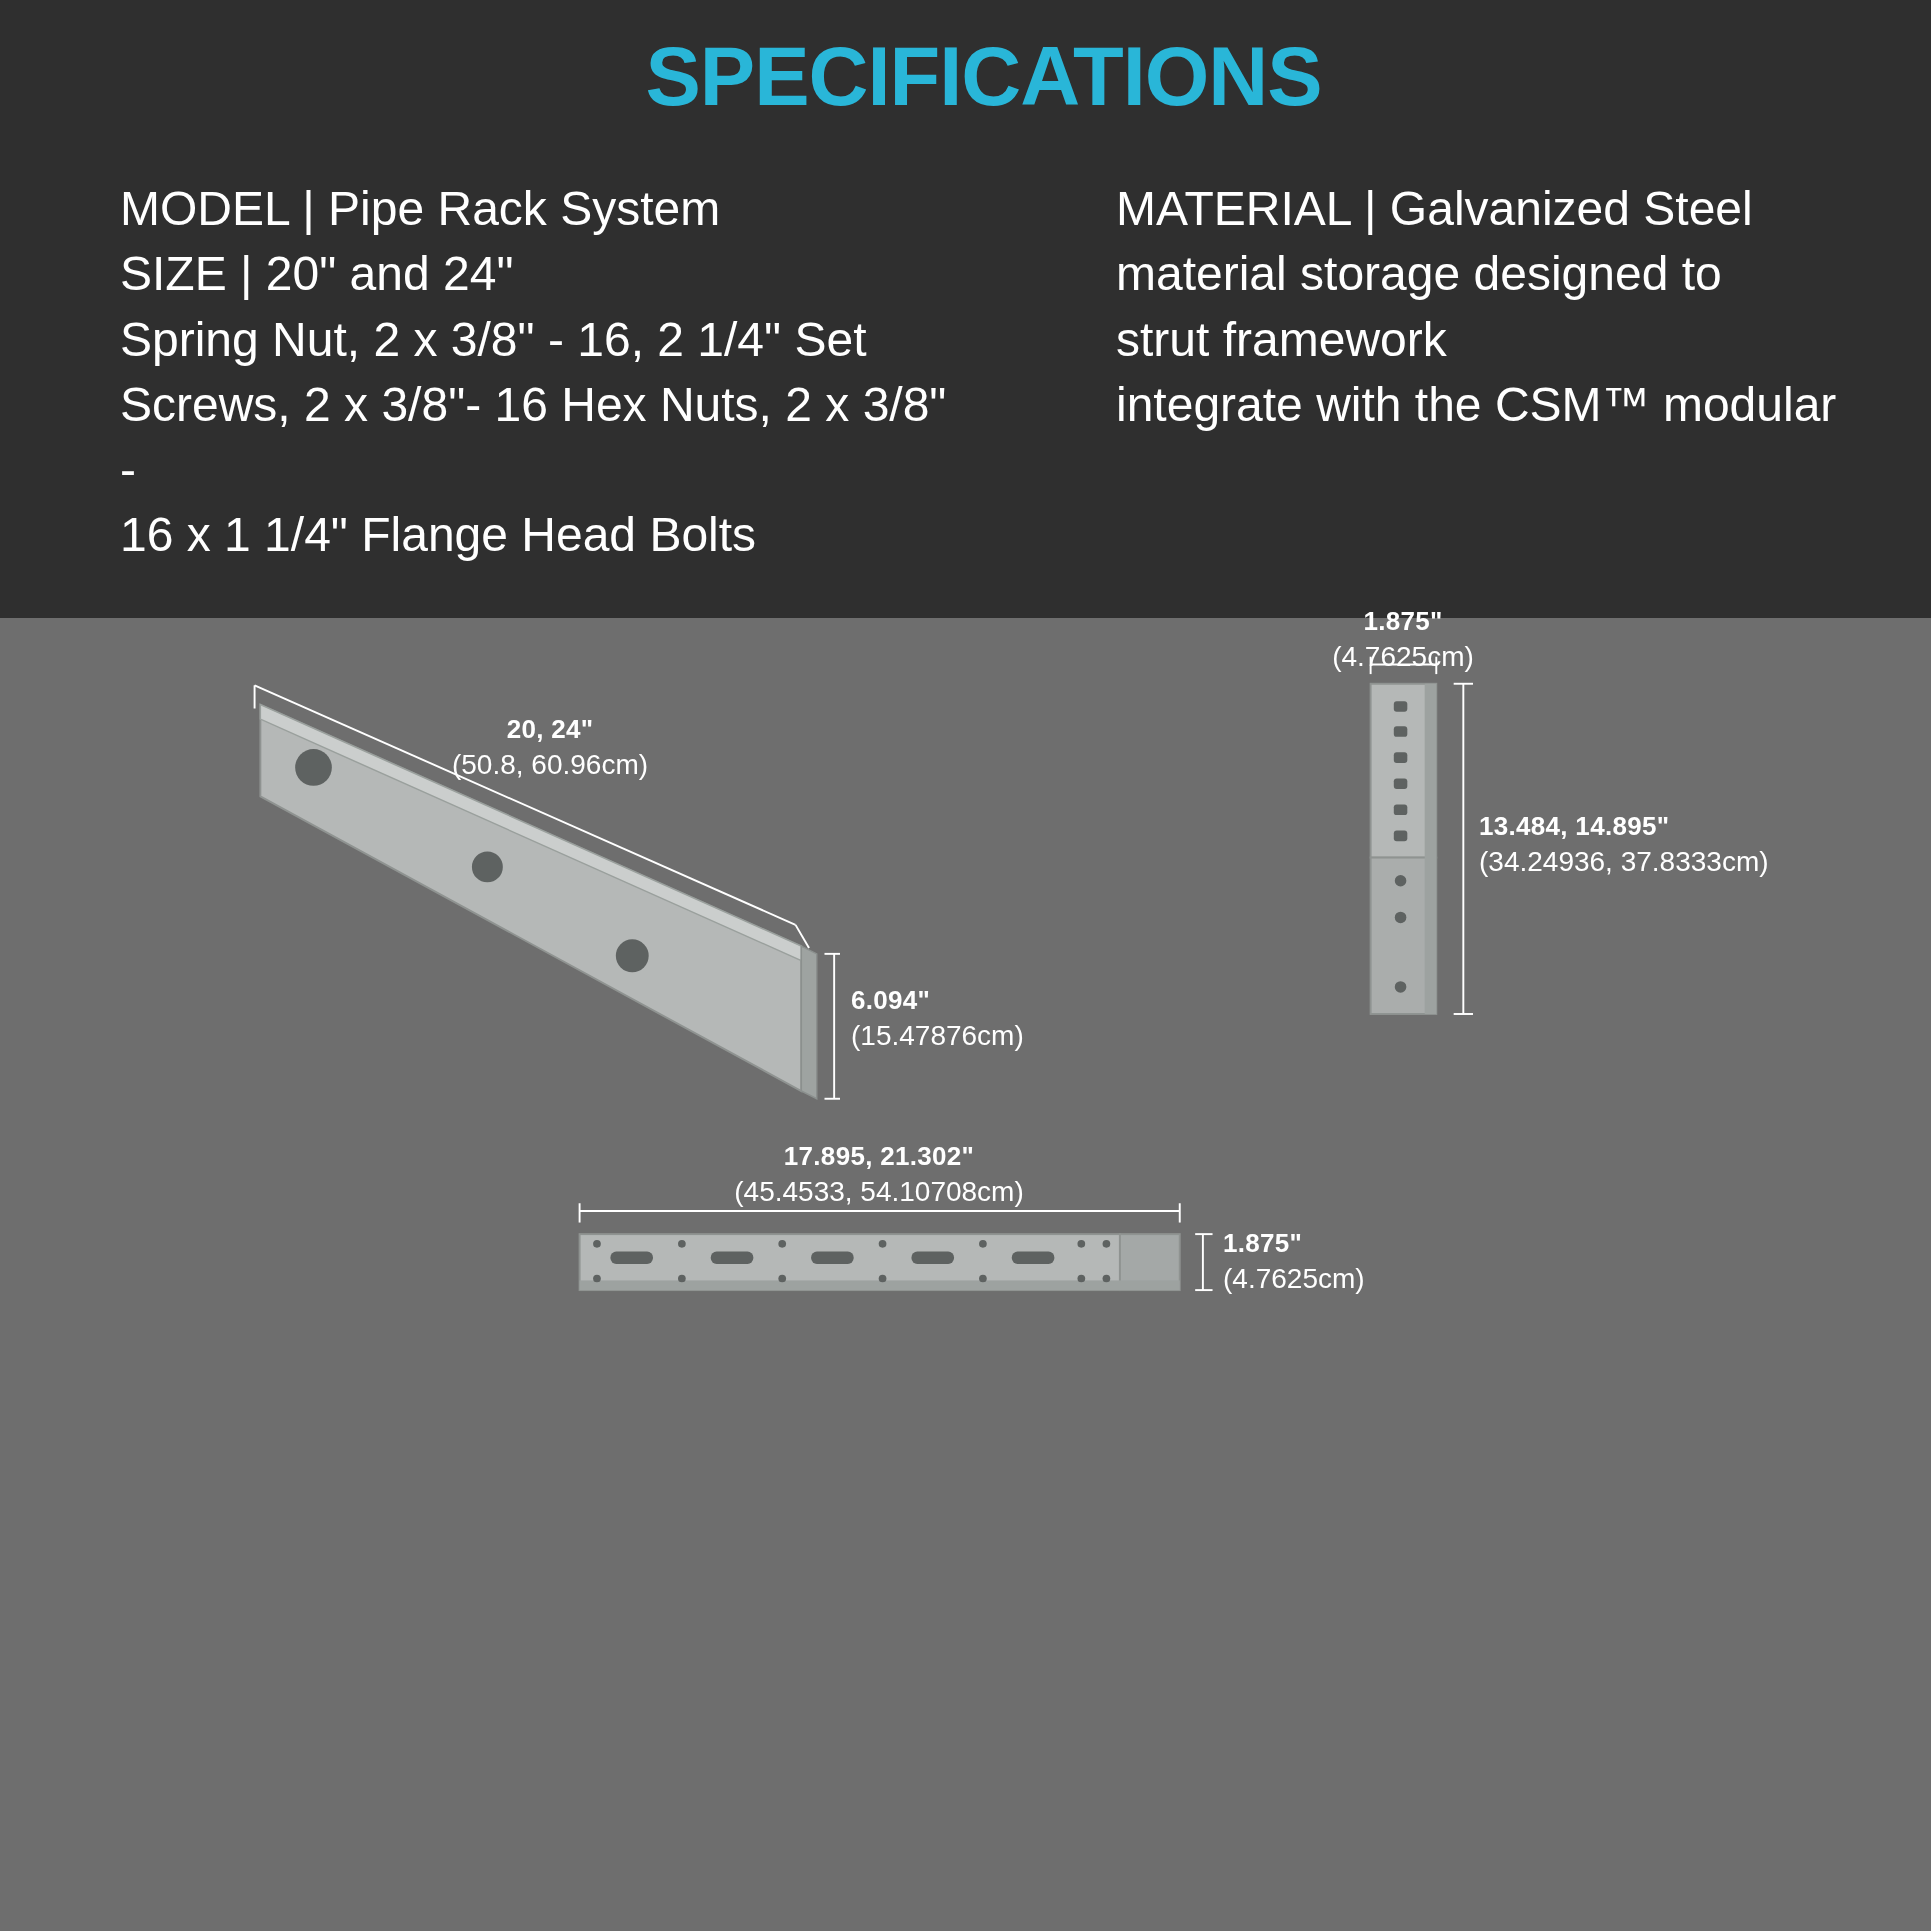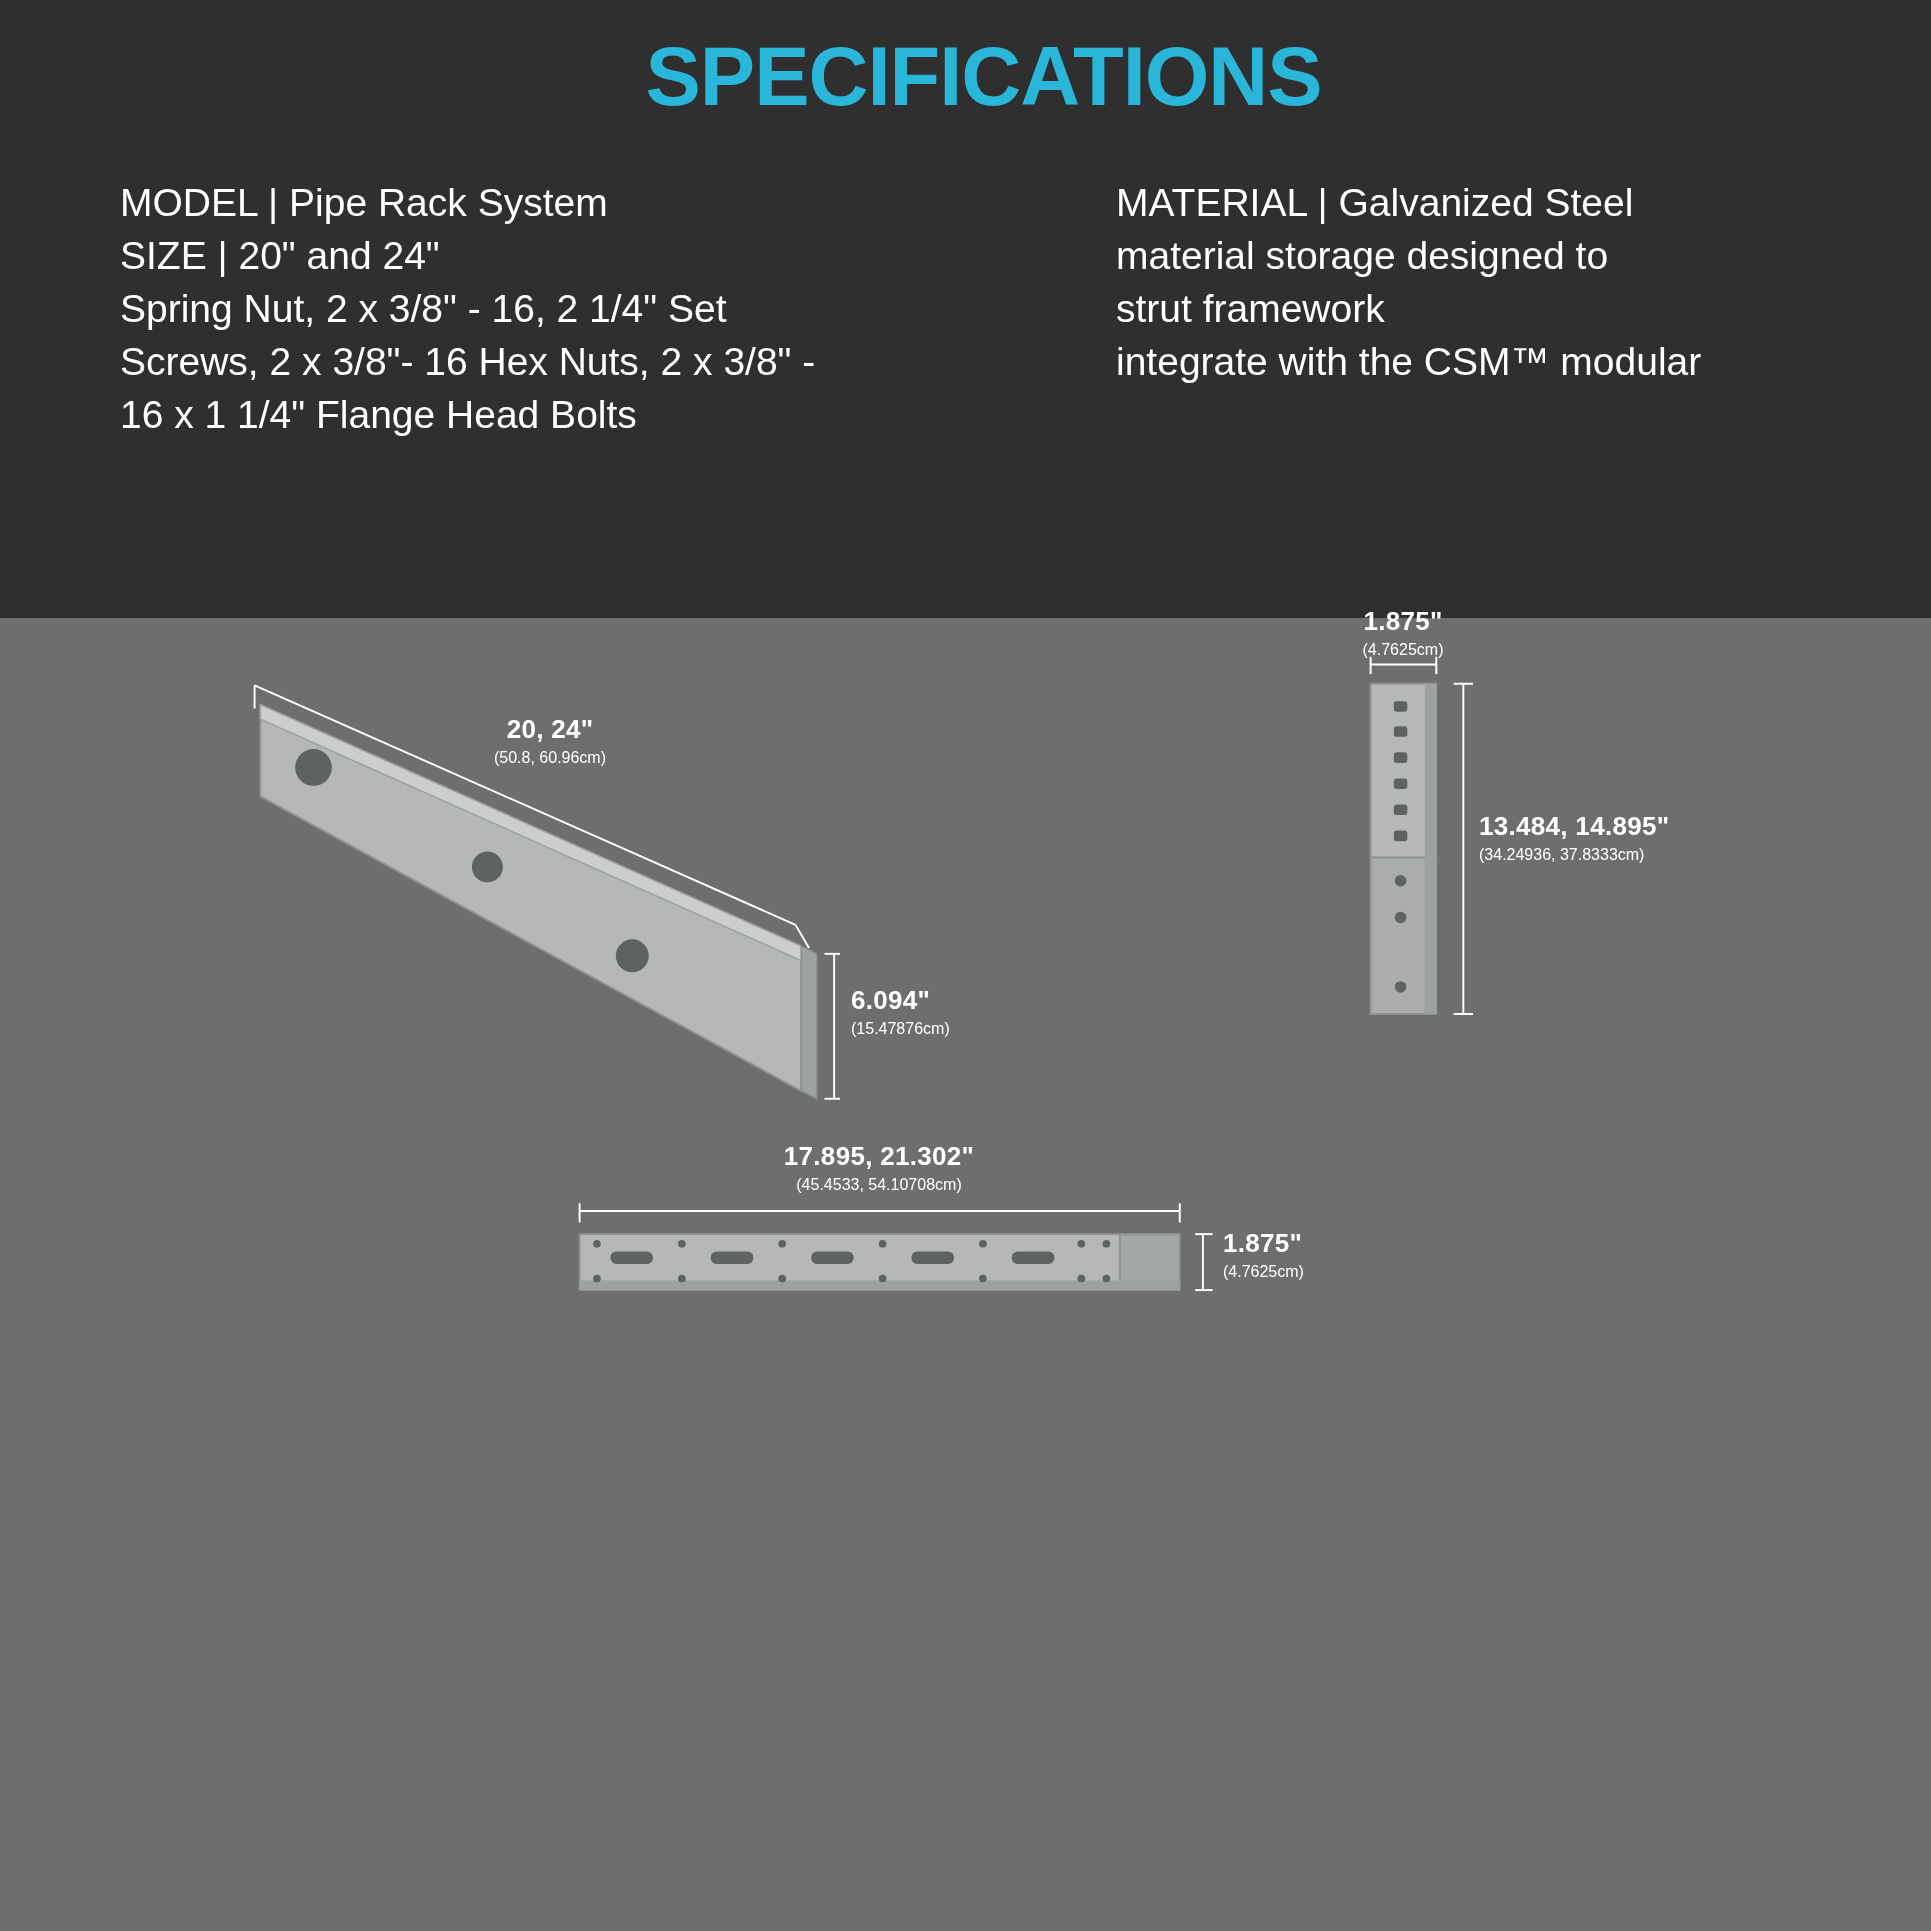--- a/index.html
+++ b/index.html
@@ -30,21 +30,21 @@
     text-align: center;
     color: #29b6d8;
     font-size: 83px;
     font-weight: bold;
     letter-spacing: -1px;
     padding-left: 18px;
   }
   .spec-col {
     position: absolute;
     color: #ffffff;
-    font-size: 39px;
+    font-size: 48px;
     line-height: 1.36;
     font-weight: 300;
   }
   .spec-col.left {
     left: 120px;
     top: 176px;
     width: 830px;
   }
   .spec-col.right {
     left: 1072px;
@@ -77,21 +77,21 @@
     white-space: nowrap;
   }
   .dim-label .primary {
     display: block;
     font-size: 26px;
     font-weight: bold;
     letter-spacing: 0.3px;
   }
   .dim-label .secondary {
     display: block;
-    font-size: 16px;
+    font-size: 28px;
     font-weight: normal;
     margin-top: 3.9px;
   }
 
   
   .part-vertical {
     position: absolute;
     left: 1332px;
     top: 0px;
     width: 309px;

